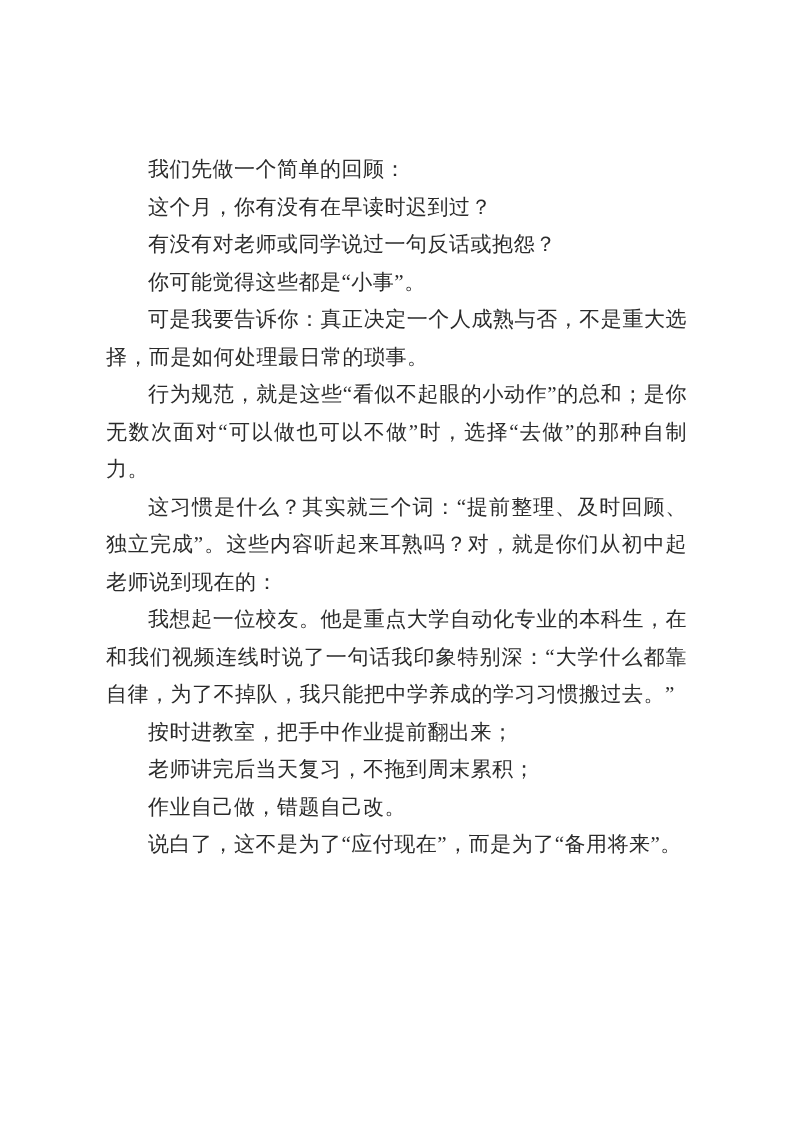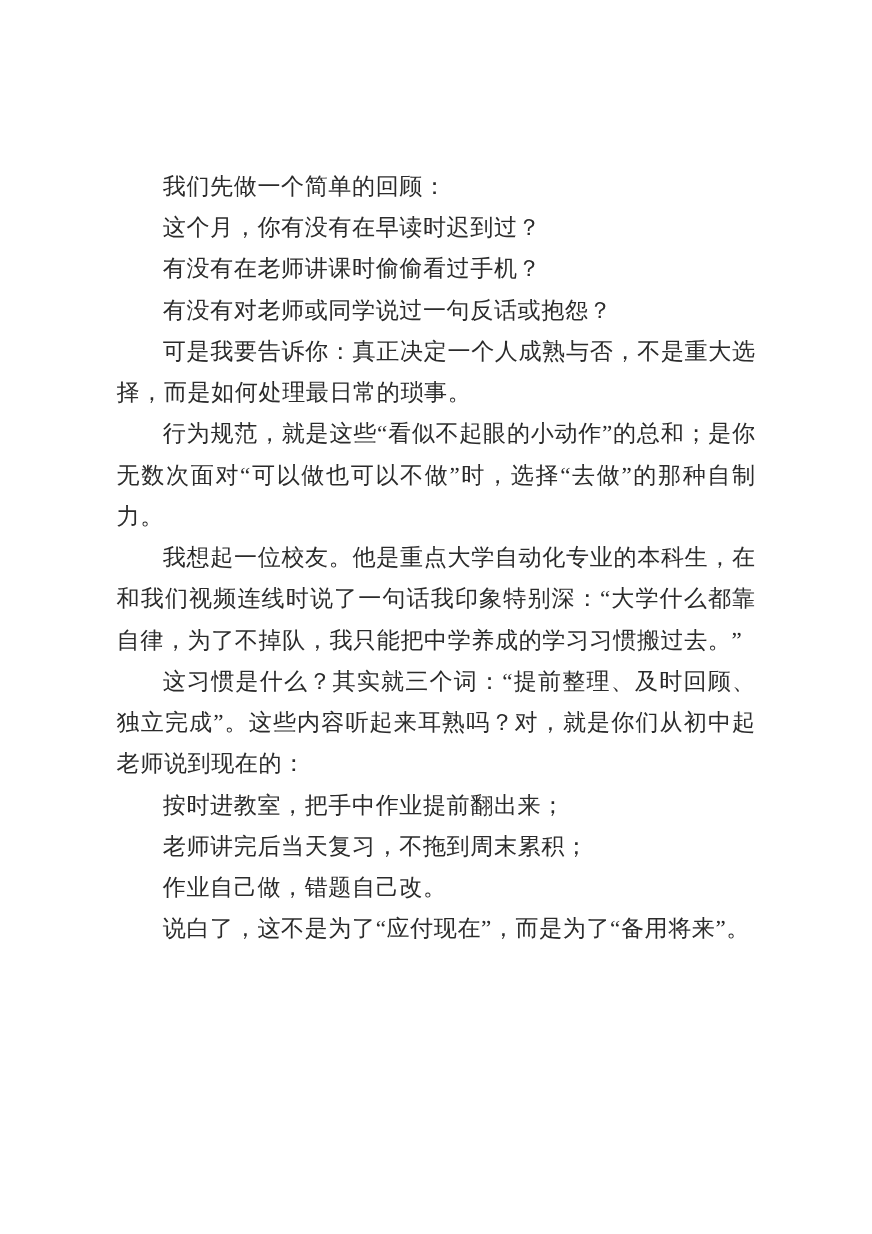--- a/index.html
+++ b/index.html
@@ -35,24 +35,24 @@
     word-break: break-all;
   }
 </style>
 </head>
 <body>
 
 <div class="page">
   <div class="content">
       <p class="para">我们先做一个简单的回顾：</p>
       <p class="para">这个月，你有没有在早读时迟到过？</p>
-      <p class="para">有没有在老师讲课时偷偷看过手机？</p>
       <p class="para">有没有对老师或同学说过一句反话或抱怨？</p>
+      <p class="para">你可能觉得这些都是“小事”。</p>
       <p class="para">可是我要告诉你：真正决定一个人成熟与否，不是重大选择，而是如何处理最日常的琐事。</p>
       <p class="para">行为规范，就是这些“看似不起眼的小动作”的总和；是你无数次面对“可以做也可以不做”时，选择“去做”的那种自制力。</p>
+      <p class="para">这习惯是什么？其实就三个词：“提前整理、及时回顾、独立完成”。这些内容听起来耳熟吗？对，就是你们从初中起老师说到现在的：</p>
       <p class="para">我想起一位校友。他是重点大学自动化专业的本科生，在和我们视频连线时说了一句话我印象特别深：“大学什么都靠自律，为了不掉队，我只能把中学养成的学习习惯搬过去。”</p>
-      <p class="para">这习惯是什么？其实就三个词：“提前整理、及时回顾、独立完成”。这些内容听起来耳熟吗？对，就是你们从初中起老师说到现在的：</p>
       <p class="para">按时进教室，把手中作业提前翻出来；</p>
       <p class="para">老师讲完后当天复习，不拖到周末累积；</p>
       <p class="para">作业自己做，错题自己改。</p>
       <p class="para">说白了，这不是为了“应付现在”，而是为了“备用将来”。</p>
     </div>
 </div>
 
 </body></html>

